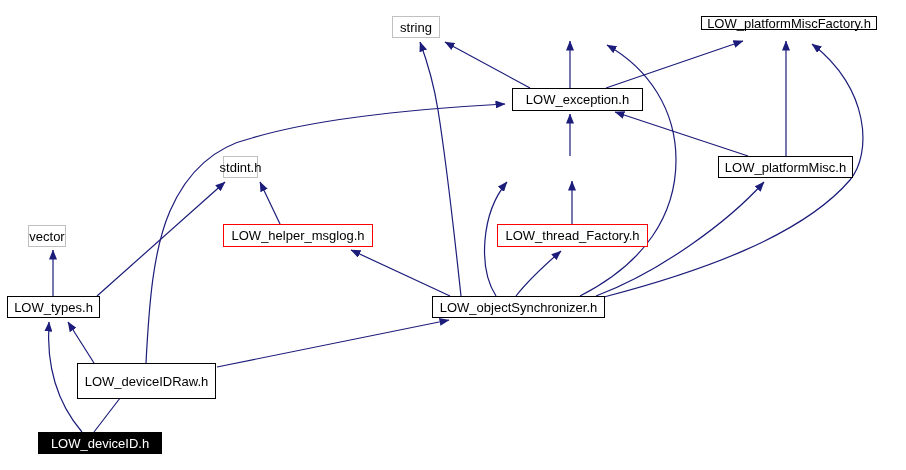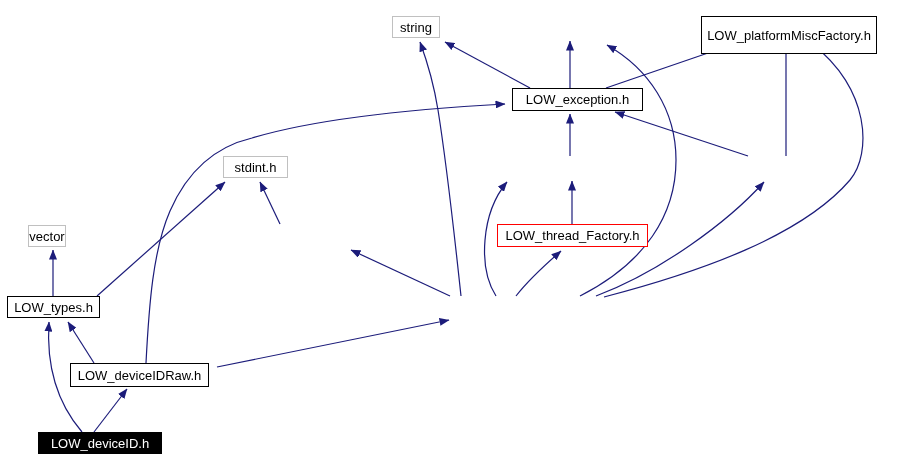--- a/index.html
+++ b/index.html
@@ -55,22 +55,25 @@
     <path class="edge" marker-end="url(#arw)" d="M 450 296 L 351 250"></path>
     <path class="edge" marker-end="url(#arw)" d="M 496 296 C 478 268, 481 213, 507 182"></path>
     <path class="edge" marker-end="url(#arw)" d="M 516 296 C 530 278, 546 264, 561 251"></path>
     <path class="edge" marker-end="url(#arw)" d="M 580 296 C 645 263, 676 215, 676 160 C 676 110, 649 69, 607 45"></path>
     <path class="edge" marker-end="url(#arw)" d="M 596 296 C 660 272, 728 222, 764 182"></path>
     <path class="edge" marker-end="url(#arw)" d="M 604 297 C 700 272, 802 236, 850 180 C 872 154, 870 88, 812 44"></path>
     <path class="edge" marker-end="url(#arw)" d="M 217 367 L 449 320"></path>
   </svg>
 
   <div class="node ext" style="left:392px; top:16px;  width:48px;  height:22px">string</div>
-  <div class="node" style="left:701px; top:16px;  width:176px; height:38px">LOW_platformMiscFactory.h</div>
+  <div class="node" style="left:701px; top:16px;  width:176px; height:14px">LOW_platformMiscFactory.h</div>
   <div class="node" style="left:512px; top:88px;  width:131px; height:23px">LOW_exception.h</div>
-  <div class="node ext" style="left:223px; top:156px; width:65px;  height:22px">stdint.h</div>
+  <div class="node ext" style="left:223px; top:156px; width:35px;  height:22px">stdint.h</div>
+  <div class="node" style="left:718px; top:156px; width:135px; height:22px">LOW_platformMisc.h</div>
   <div class="node ext" style="left:28px;  top:225px; width:38px;  height:22px">vector</div>
+  <div class="node red" style="left:223px; top:224px; width:150px; height:23px">LOW_helper_msglog.h</div>
   <div class="node" style="left:7px;   top:296px; width:93px;  height:22px">LOW_types.h</div>
   <div class="node red" style="left:497px; top:224px; width:151px; height:23px">LOW_thread_Factory.h</div>
-  <div class="node" style="left:70px;  top:363px; width:139px; height:24px">LOW_deviceIDRaw.h</div>
+  <div class="node" style="left:432px; top:296px; width:173px; height:22px">LOW_objectSynchronizer.h</div>
+  <div class="node" style="left:77px;  top:363px; width:139px; height:36px">LOW_deviceIDRaw.h</div>
   <div class="node root" style="left:38px;  top:432px; width:124px; height:22px">LOW_deviceID.h</div>
 
 </div>
 
 </body></html>

